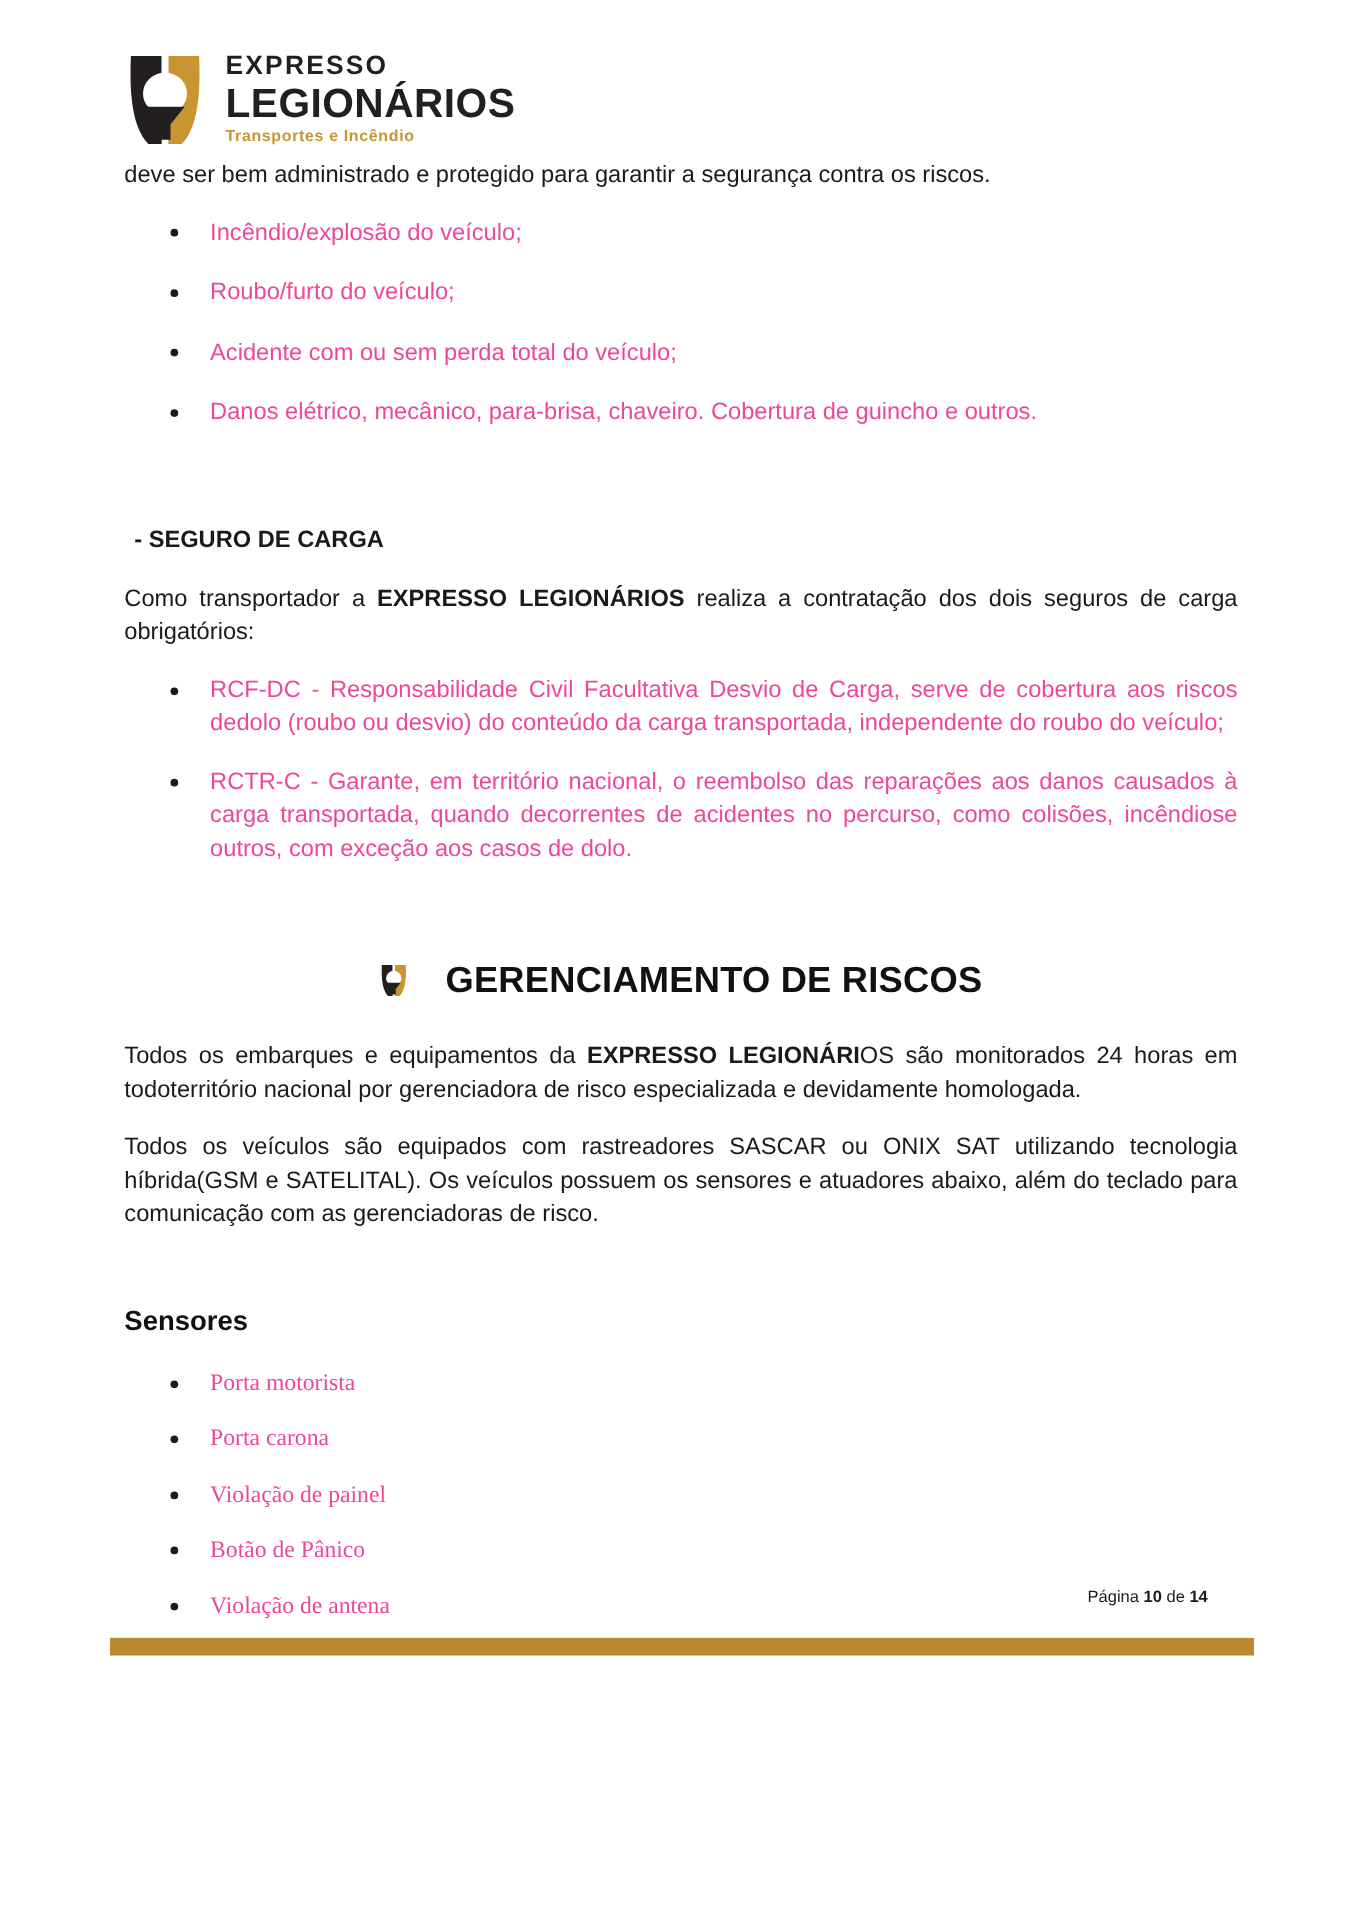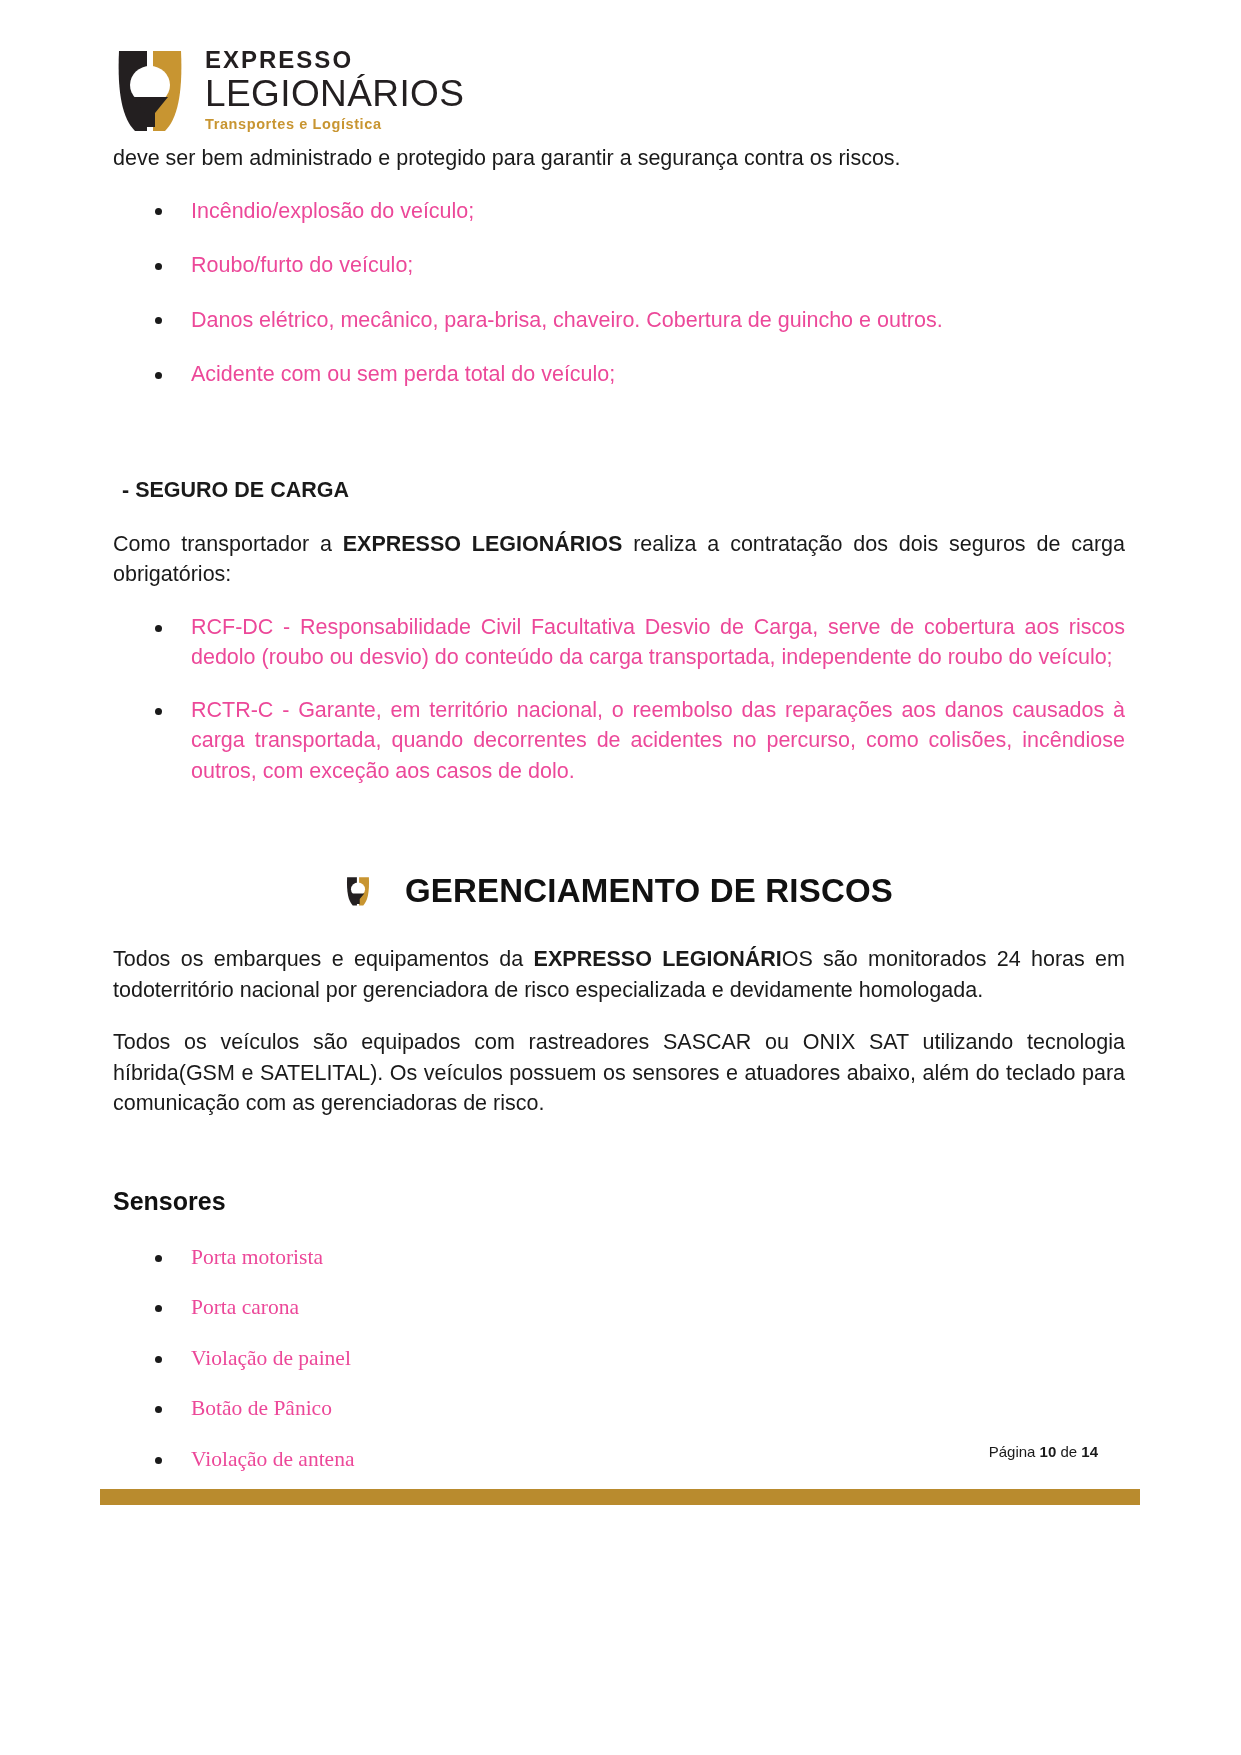--- a/index.html
+++ b/index.html
@@ -41,21 +41,21 @@
     line-height: 1;
   }
   .logo-line1 {
     font-size: 24px;
     font-weight: 700;
     letter-spacing: 2.0px;
     color: #231f20;
   }
   .logo-line2 {
     font-size: 37px;
-    font-weight: 400;
+    font-weight: 700;
     letter-spacing: 0.4px;
     color: #231f20;
     margin-top: 3px;
   }
   .logo-line3 {
     font-size: 14.5px;
     font-weight: 700;
     letter-spacing: 0.6px;
     color: #c89531;
     margin-top: 5px;
@@ -166,35 +166,35 @@
     <svg class="logo-mark" viewBox="0 0 74 82">
       <path d="M6 2 h28 v80 h-12 C10 70 4 46 6 2 Z" fill="#231f20"></path>
       <path d="M40 2 h28 c2 44 -4 68 -16 80 h-12 Z" fill="#c89531"></path>
       <ellipse cx="37" cy="36" rx="20" ry="19" fill="#ffffff"></ellipse>
       <path d="M19 48 h36 l-13 16 v14 h-10 v-14 Z" fill="#231f20"></path>
       <rect x="34" y="2" width="6" height="34" fill="#ffffff"></rect>
     </svg>
     <div class="logo-text">
       <div class="logo-line1">EXPRESSO</div>
       <div class="logo-line2">LEGIONÁRIOS</div>
-      <div class="logo-line3">Transportes e Logística</div>
+      <div class="logo-line3">Transportes e Incêndio</div>
     </div>
   </div>
 
   <div class="content">
 
     <p class="body-text">deve ser bem administrado e protegido para garantir a segurança contra os riscos.</p>
 
     <div class="gap-sm"></div>
 
     <ul class="bullets tight">
       <li>Incêndio/explosão do veículo;</li>
       <li>Roubo/furto do veículo;</li>
+      <li>Acidente com ou sem perda total do veículo;</li>
       <li>Danos elétrico, mecânico, para-brisa, chaveiro. Cobertura de guincho e outros.</li>
-      <li>Acidente com ou sem perda total do veículo;</li>
     </ul>
 
     <div class="gap-lg"></div>
 
     <p class="section-sub">- SEGURO DE CARGA</p>
 
     <p class="body-text justified"><span>Como transportador a </span><b>EXPRESSO LEGIONÁRIOS</b><span> realiza a contratação dos dois seguros de carga obrigatórios:</span></p>
 
     <div class="gap-sm"></div>
 

